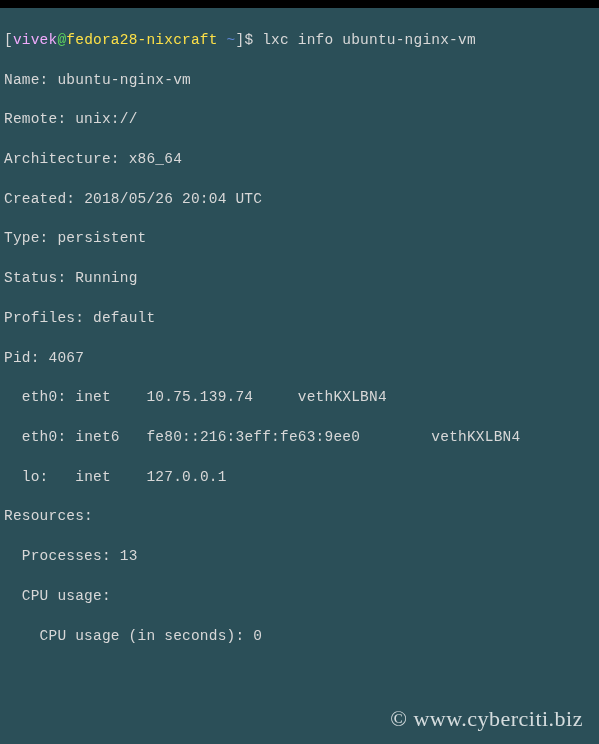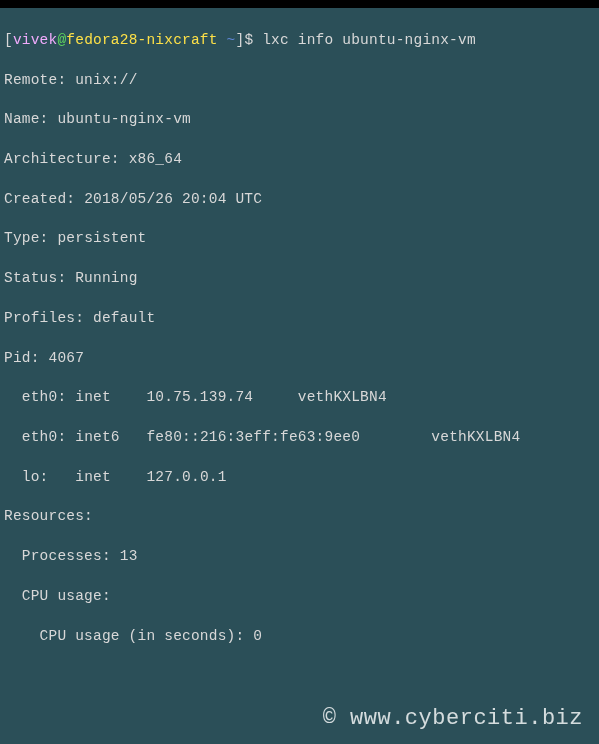--- a/index.html
+++ b/index.html
@@ -34,36 +34,36 @@
     }
     .user { color: #f0abfc; }
     .host { color: #fde047; }
     .at   { color: #5fd75f; }
     .path { color: #5f87d7; }
     .bracket { color: #d8d8d8; }
     .watermark {
       position: absolute;
       right: 16px;
       bottom: 10px;
-      font-family: Liberation Mono, monospace;
+      font-family: Liberation Serif, serif;
       font-size: 22px;
       color: rgba(255,255,255,0.8);
       letter-spacing: 0.5px;
     }
     .line { display: block; }
   </style>
 </head>
 <body>
 
 <div class="top-bar"></div>
 
 <div class="term">
 <span class="line"><span class="bracket">[</span><span class="user">vivek</span><span class="at">@</span><span class="host">fedora28-nixcraft</span> <span class="path">~</span><span class="bracket">]</span><span>$</span> <span>lxc info ubuntu-nginx-vm</span></span>
+<span class="line"><span>Name:</span> <span>ubuntu-nginx-vm</span></span>
 <span class="line"><span>Remote:</span> <span>unix://</span></span>
-<span class="line"><span>Name:</span> <span>ubuntu-nginx-vm</span></span>
 <span class="line"><span>Architecture:</span> <span>x86_64</span></span>
 <span class="line"><span>Created:</span> <span>2018/05/26 20:04 UTC</span></span>
 <span class="line"><span>Type:</span> <span>persistent</span></span>
 <span class="line"><span>Status:</span> <span>Running</span></span>
 <span class="line"><span>Profiles:</span> <span>default</span></span>
 <span class="line"><span>Pid:</span> <span>4067</span></span>
 <span class="line">  <span>eth0:</span> <span>inet</span>    <span>10.75.139.74</span>     <span>vethKXLBN4</span></span>
 <span class="line">  <span>eth0:</span> <span>inet6</span>   <span>fe80::216:3eff:fe63:9ee0</span>        <span>vethKXLBN4</span></span>
 <span class="line">  <span>lo:</span>   <span>inet</span>    <span>127.0.0.1</span></span>
 <span class="line">Resources:</span>

